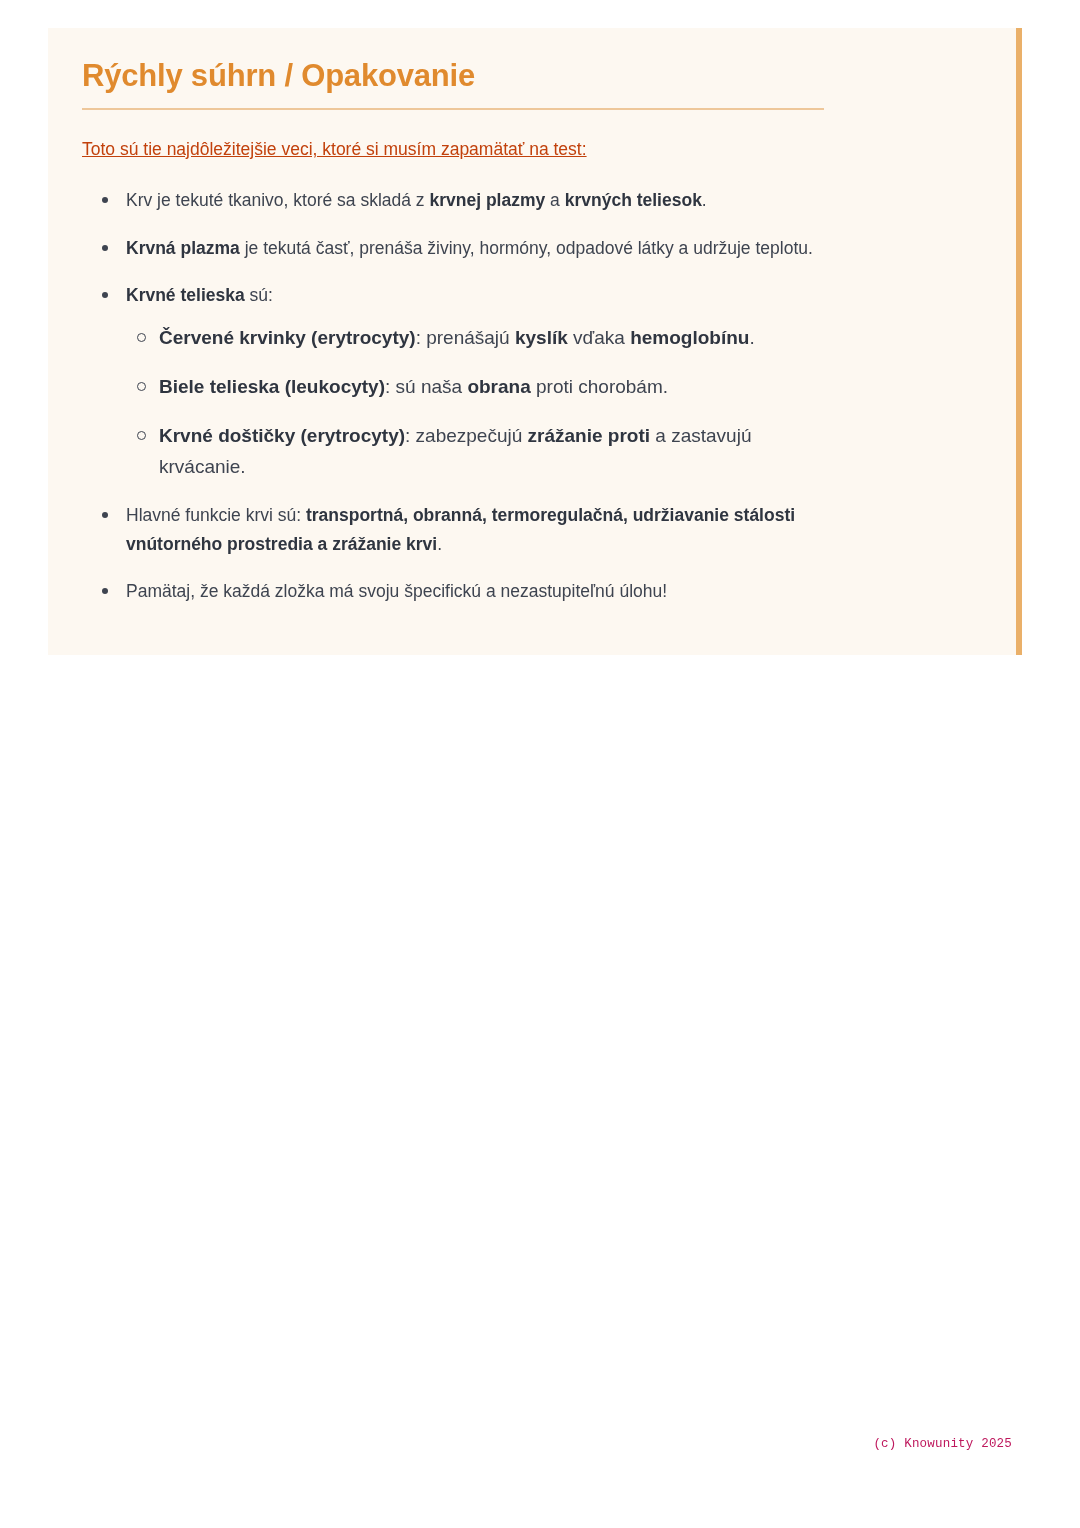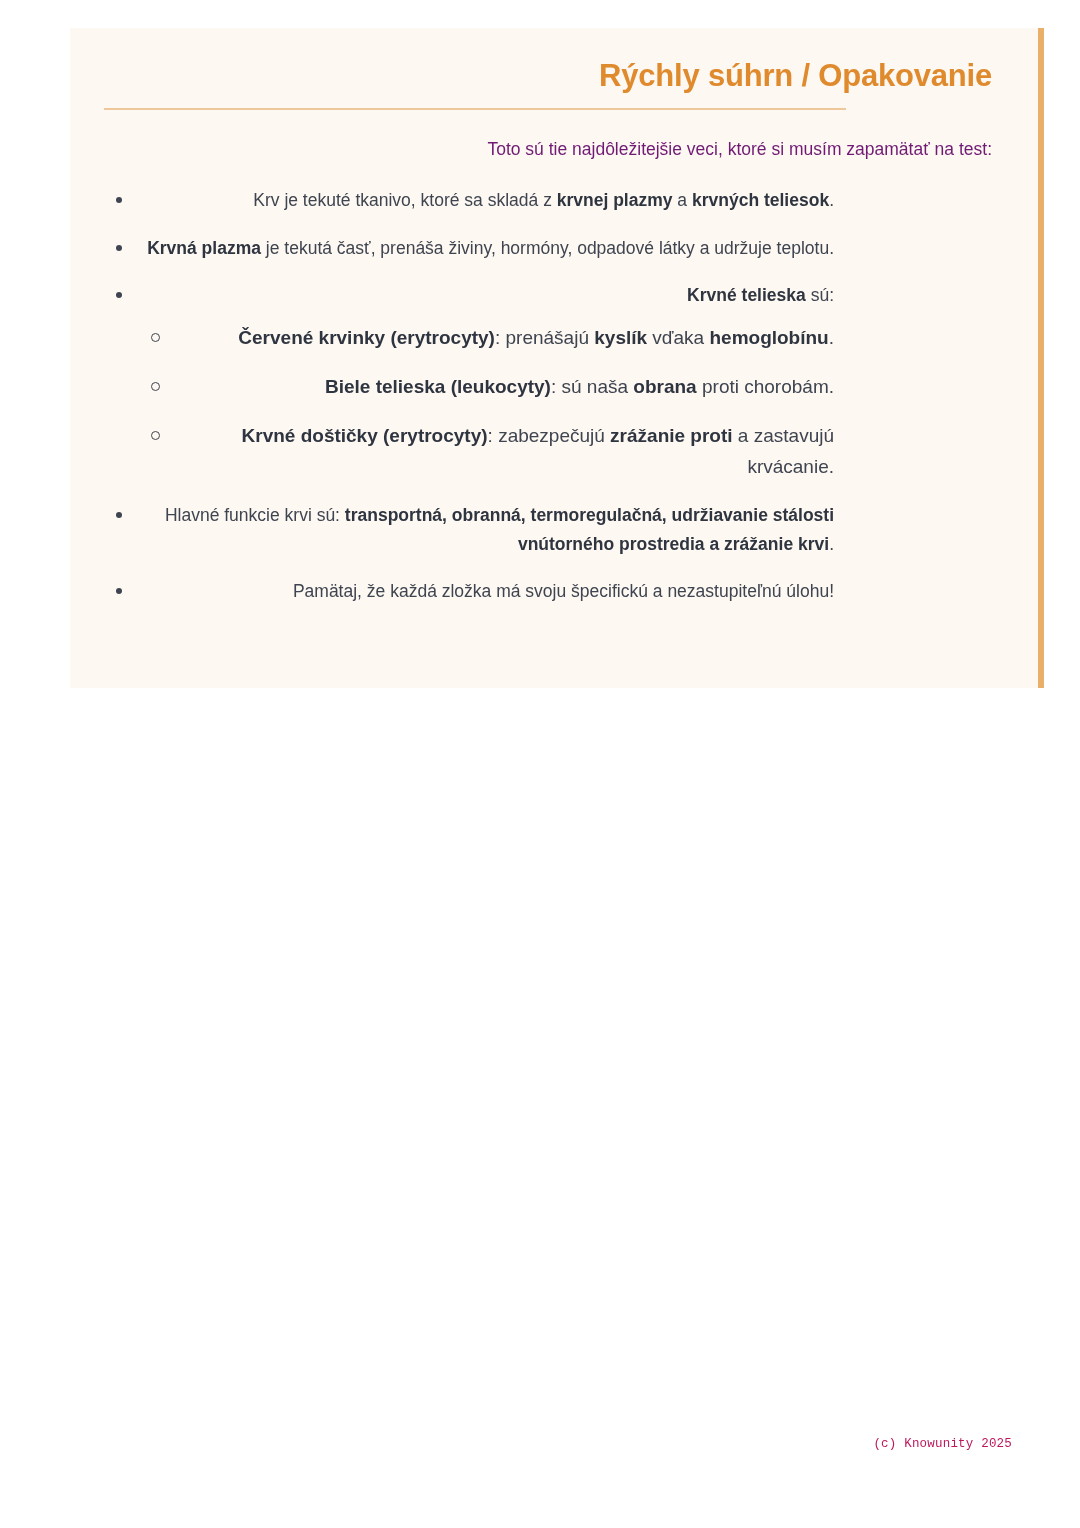--- a/index.html
+++ b/index.html
@@ -13,26 +13,25 @@
   }
   .page {
     position: relative;
     width: 1080px;
     height: 1528px;
     background: #ffffff;
     overflow: hidden;
   }
   .summary-card {
     position: absolute;
-    left: 70px;
+    left: 48px;
     top: 28px;
     width: 974px;
     background: #fdf8f1;
-    padding: 30px 52px 64px 34px;
-    text-align: right;
+    padding: 30px 52px 31px 34px;
   }
   .accent-bar {
     position: absolute;
     right: 0;
     top: 0;
     width: 6px;
     height: 100%;
     background: #eab069;
   }
   .card-title {
@@ -44,27 +43,28 @@
     padding-left: 0;
   }
   .title-rule {
     height: 2px;
     background: #eec79a;
     width: 742px;
     margin-bottom: 26px;
   }
   .intro {
     font-size: 17.5px;
-    color: #701a75;
+    color: #c2410c;
     line-height: 1.5;
     margin: 0 0 24px 0;
+    text-decoration: underline;
   }
   ul.main-list {
     list-style: none;
-    margin: 0;
+    margin: 8px;
     padding: 0;
   }
   ul.main-list > li {
     position: relative;
     padding-left: 36px;
     margin-bottom: 19px;
     font-size: 17.5px;
     color: #3e4450;
     line-height: 1.62;
     max-width: 730px;

